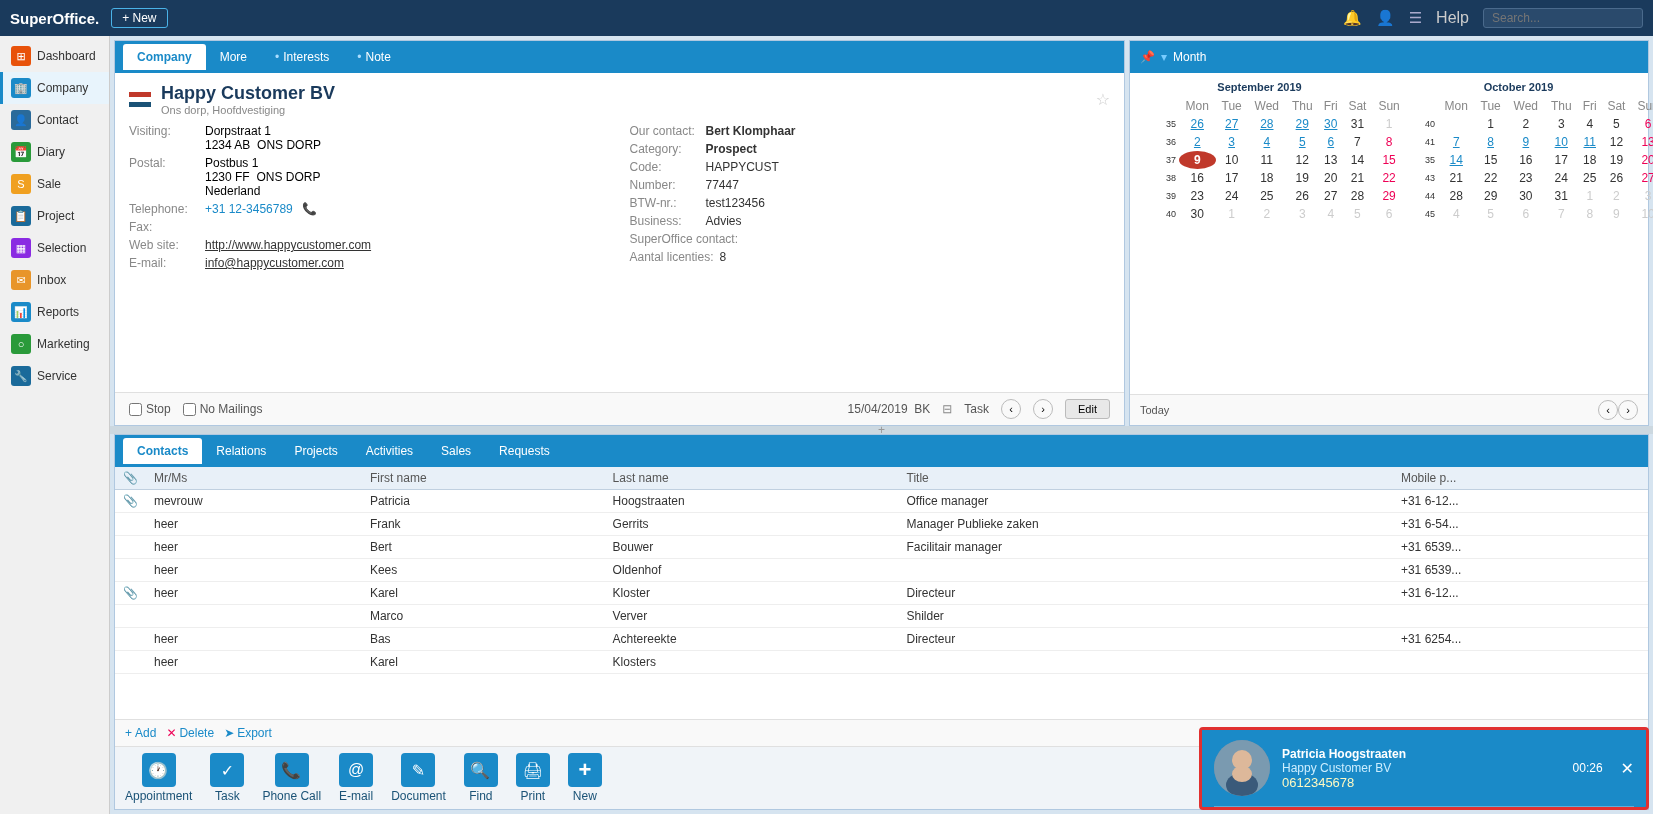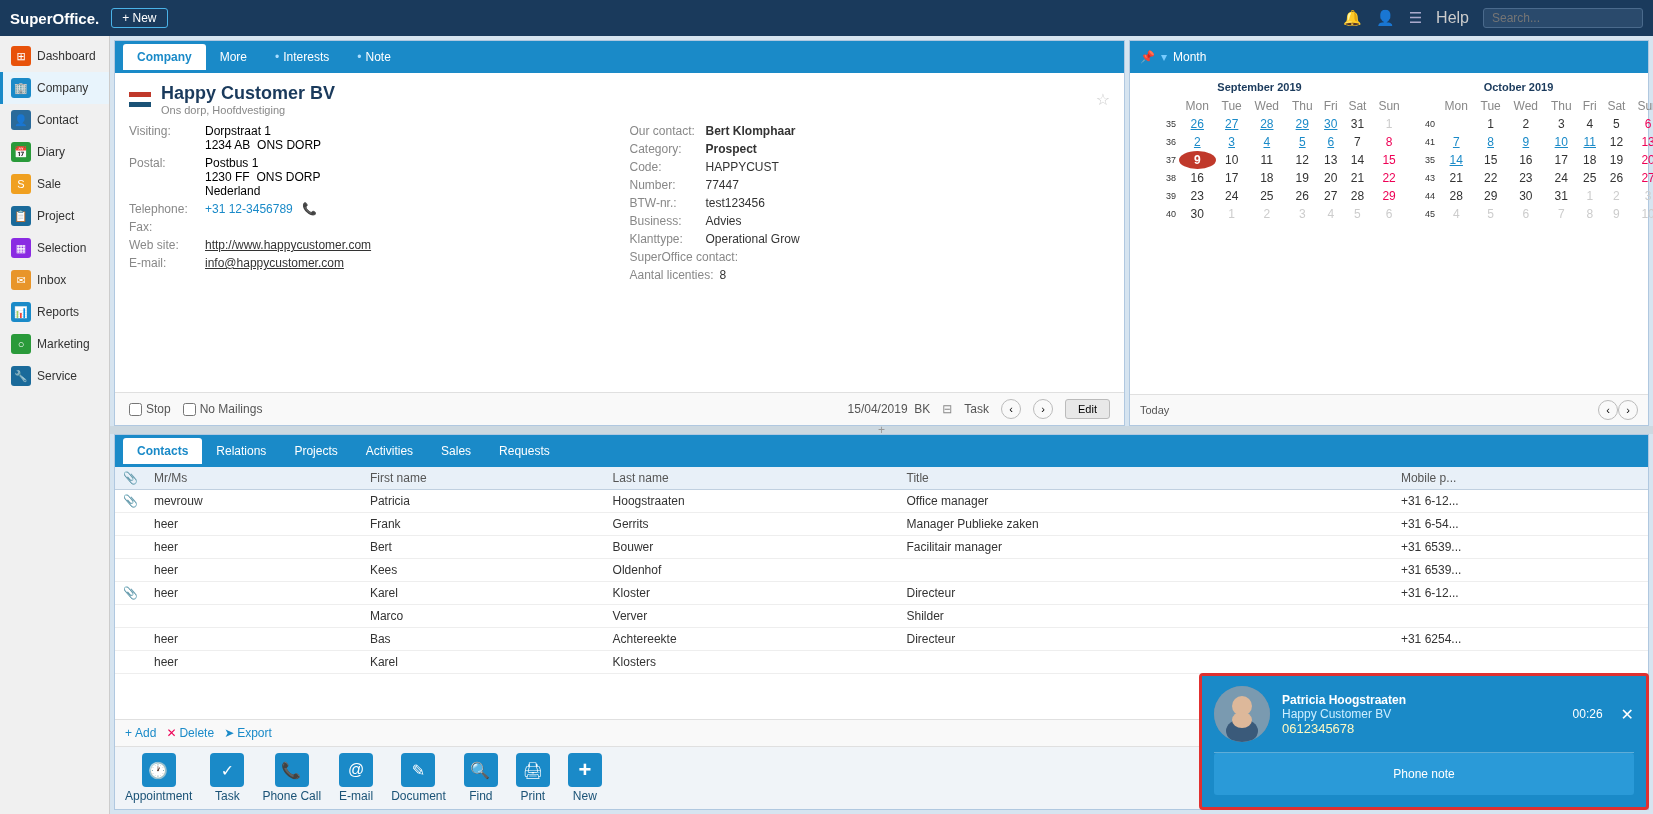--- a/index.html
+++ b/index.html
@@ -590,24 +590,20 @@
                 <span class="info-label">Number:</span>
                 <span class="info-value">77447</span>
               </div>
               <div class="info-row">
                 <span class="info-label">BTW-nr.:</span>
                 <span class="info-value">test123456</span>
               </div>
               <div class="info-row">
                 <span class="info-label">Business:</span>
                 <span class="info-value">Advies</span>
-              </div>
-              <div class="info-row">
-                <span class="info-label">Klanttype:</span>
-                <span class="info-value">Operational Grow</span>
               </div>
               <div class="info-row">
                 <span class="info-label">SuperOffice contact:</span>
                 <span class="info-value"></span>
               </div>
               <div class="info-row">
                 <span class="info-label">Aantal licenties:</span>
                 <span class="info-value">8</span>
               </div>
             </div>
@@ -971,14 +967,13 @@
     </div>
     <div class="popup-info">
       <div class="popup-name">Patricia Hoogstraaten</div>
       <div class="popup-company">Happy Customer BV</div>
       <div class="popup-phone">0612345678</div>
     </div>
     <div class="popup-time">00:26</div>
     <div class="popup-close">✕</div>
   </div>
   <div class="popup-separator"></div>
-  <button class="popup-note">Phone note</button>
 </div>
 
 </body></html>

